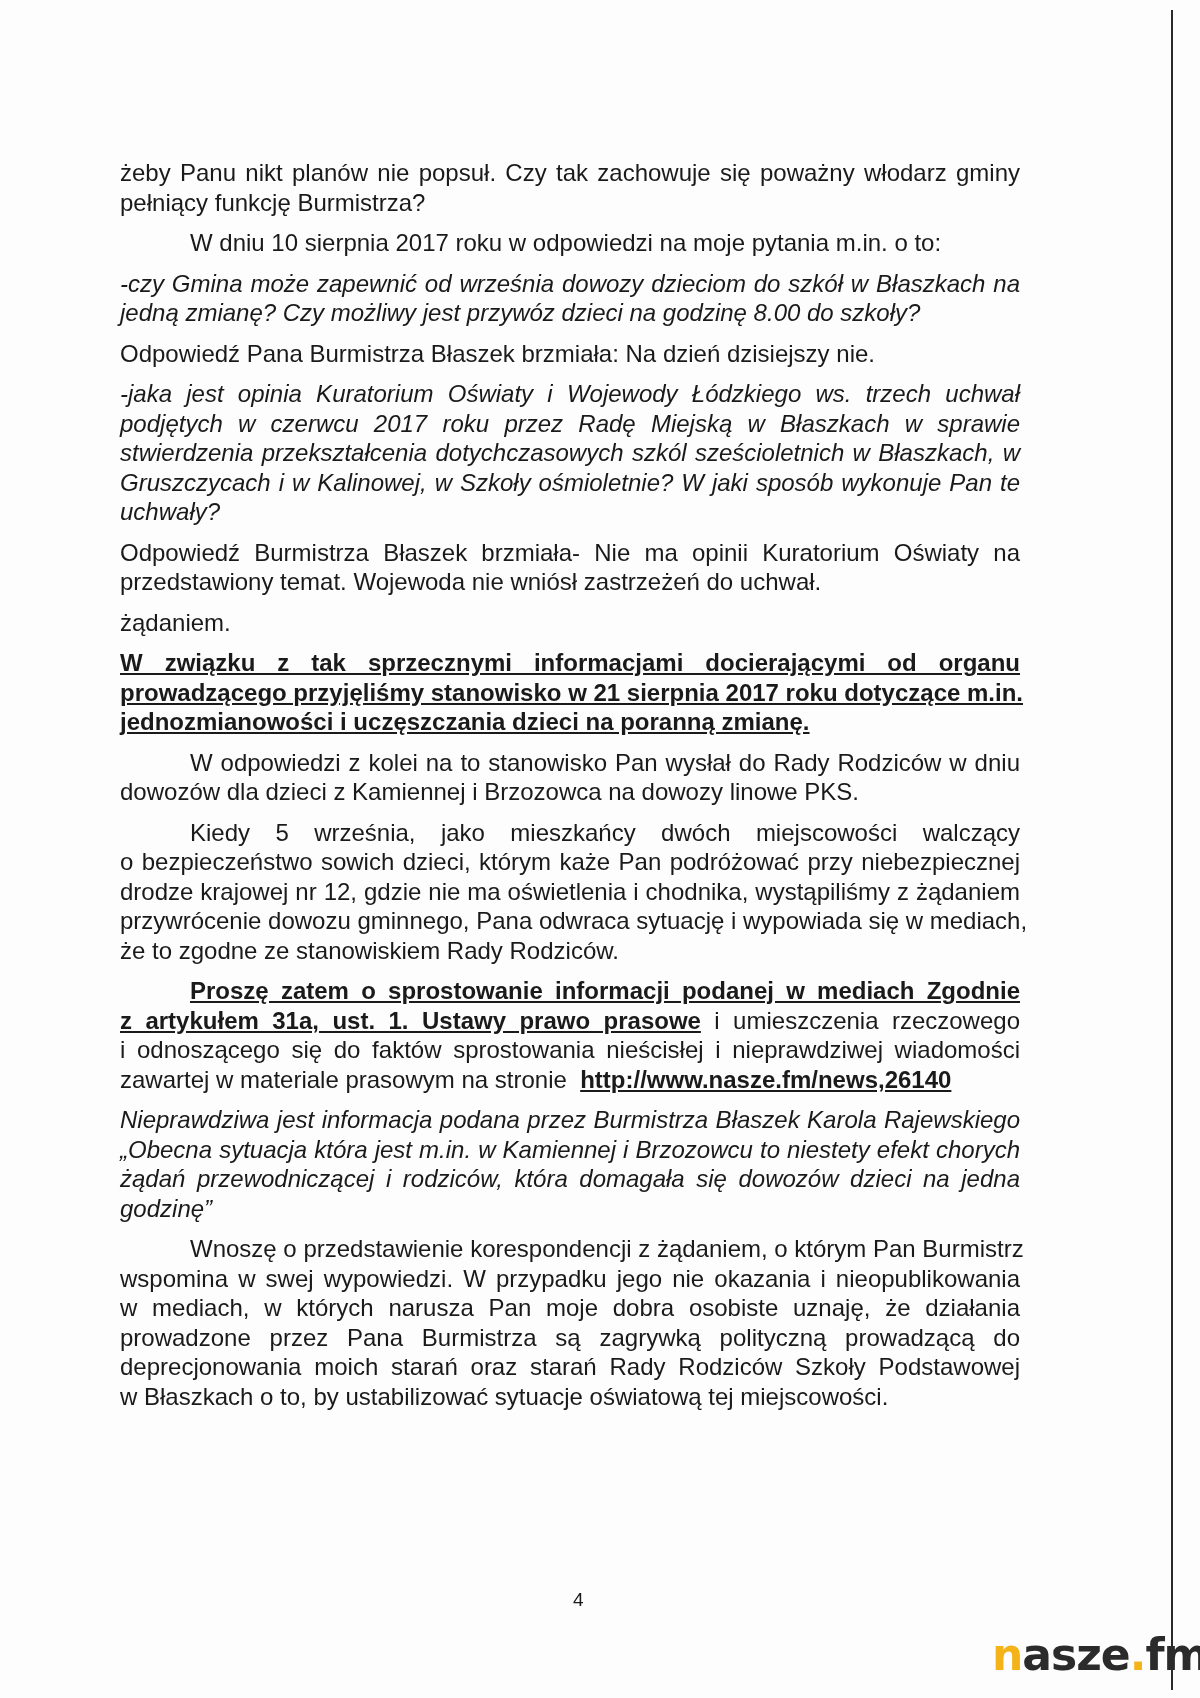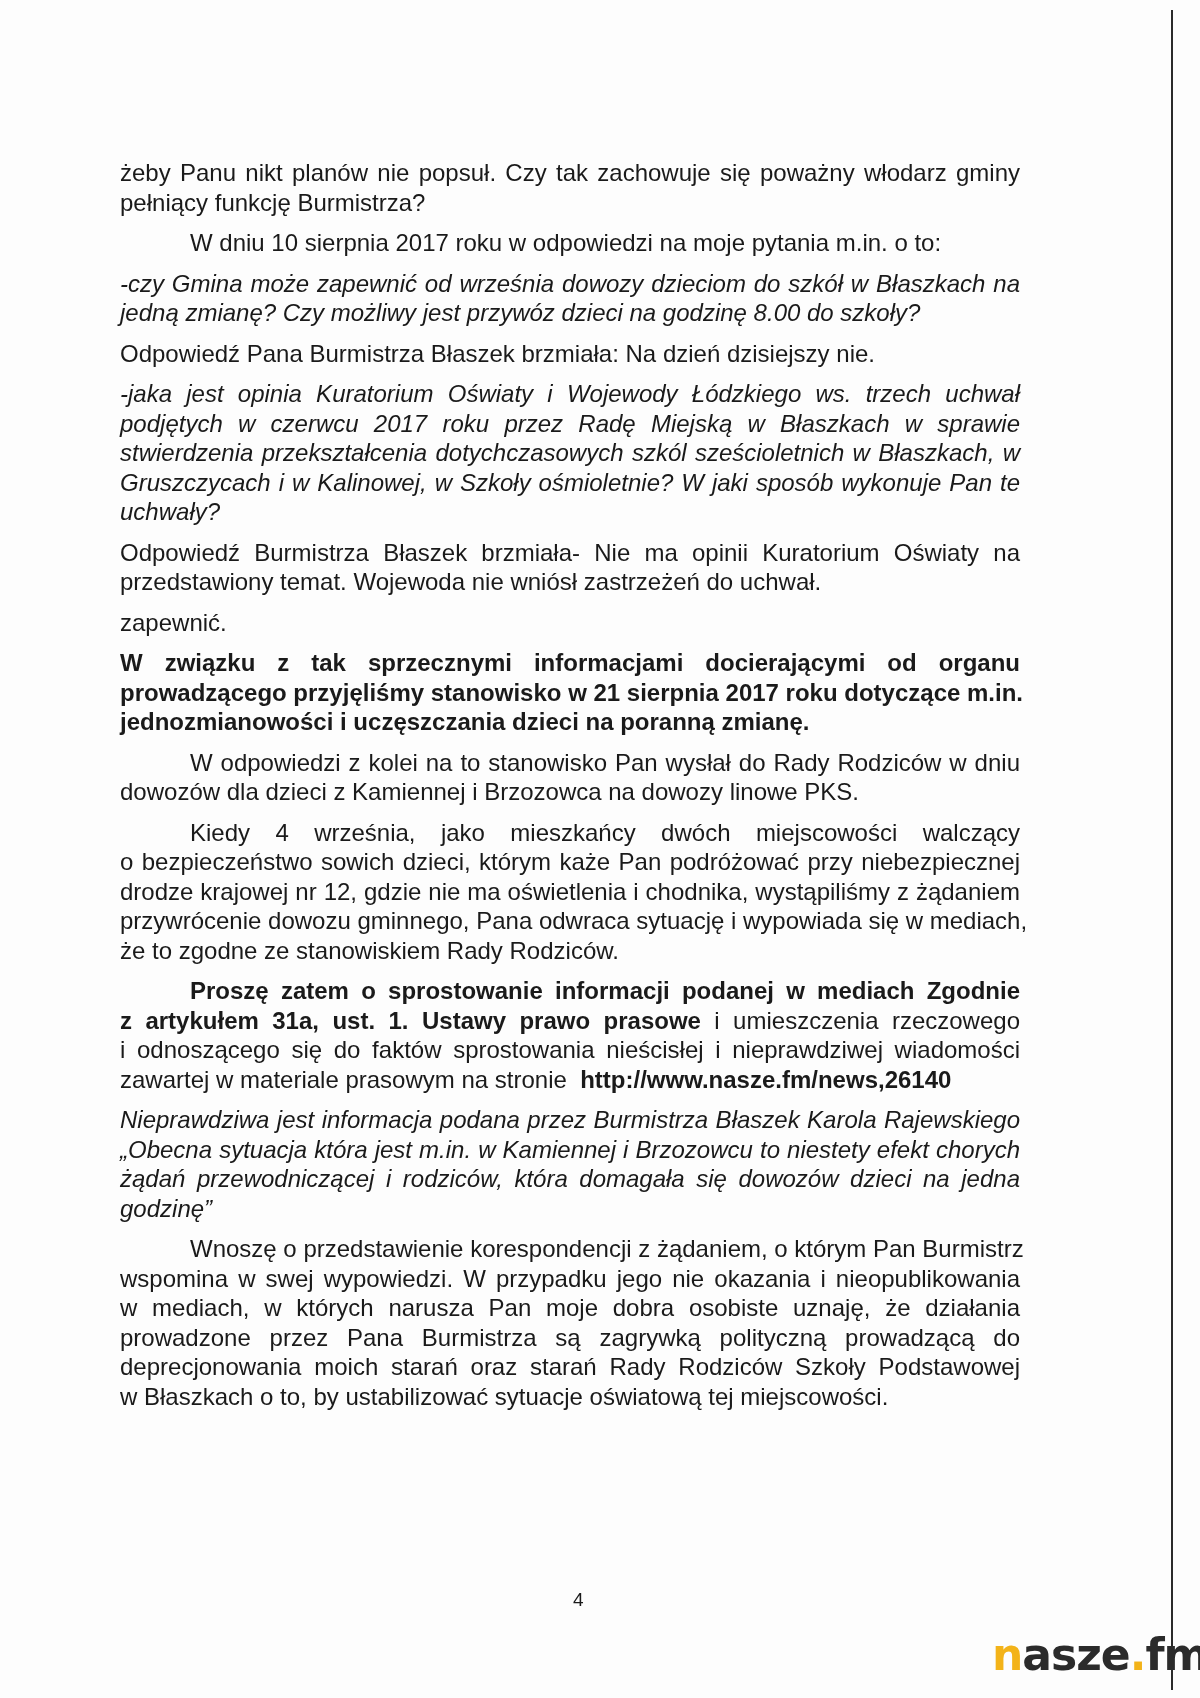--- a/index.html
+++ b/index.html
@@ -15,21 +15,21 @@
     font-size: 24px;
   }
   .line {
     height: 29.5px; line-height: 29.5px; white-space: nowrap;
   }
   .justify {
     text-align: justify; text-align-last: justify;
   }
   .indent { padding-left: 70px; }
   .italic { font-style: italic; }
-  .bold { font-weight: bold; }
+  .bold { font-weight: bold; text-decoration: underline; }
   .gap { height: 11px; }
   .page-number {
     position: absolute; left: 573px; top: 1589px; font-size: 19px;
   }
   .logo {
     position: absolute; left: 992px; top: 1629px; font-size: 44px; font-weight: bold;
     font-family: "DejaVu Sans", sans-serif; letter-spacing: -1px; color: #2b2b2b;
   }
   .logo .n { color: #f3b319; }
   .logo .dot { color: #f3b319; }
@@ -72,39 +72,39 @@
   </div>
   <div class="gap"></div>
 
   <div>
     <div class="line justify">Odpowiedź Burmistrza Błaszek brzmiała- Nie ma opinii Kuratorium Oświaty na</div>
     <div class="line">przedstawiony temat. Wojewoda nie wniósł zastrzeżeń do uchwał.</div>
   </div>
   <div class="gap"></div>
 
   <div>
-    <div class="line">zapewnić.</div>
+    <div class="line">żądaniem.</div>
   </div>
   <div class="gap"></div>
 
   <div class="bold">
     <div class="line justify">W związku z tak sprzecznymi informacjami docierającymi od organu</div>
     <div class="line justify">prowadzącego przyjęliśmy stanowisko w 21 sierpnia 2017 roku dotyczące m.in.</div>
     <div class="line">jednozmianowości i uczęszczania dzieci na poranną zmianę.</div>
   </div>
   <div class="gap"></div>
 
   <div>
     <div class="line justify indent">W odpowiedzi z kolei na to stanowisko Pan wysłał do Rady Rodziców w dniu</div>
     <div class="line">dowozów dla dzieci z Kamiennej i Brzozowca na dowozy linowe PKS.</div>
   </div>
   <div class="gap"></div>
 
   <div>
-    <div class="line justify indent">Kiedy 4 września, jako mieszkańcy dwóch miejscowości walczący</div>
+    <div class="line justify indent">Kiedy 5 września, jako mieszkańcy dwóch miejscowości walczący</div>
     <div class="line justify">o bezpieczeństwo sowich dzieci, którym każe Pan podróżować przy niebezpiecznej</div>
     <div class="line justify">drodze krajowej nr 12, gdzie nie ma oświetlenia i chodnika, wystąpiliśmy z żądaniem</div>
     <div class="line justify">przywrócenie dowozu gminnego, Pana odwraca sytuację i wypowiada się w mediach,</div>
     <div class="line">że to zgodne ze stanowiskiem Rady Rodziców.</div>
   </div>
   <div class="gap"></div>
 
   <div>
     <div class="line justify indent bold">Proszę zatem o sprostowanie informacji podanej w mediach Zgodnie</div>
     <div class="line justify"><span class="bold">z artykułem 31a, ust. 1. Ustawy prawo prasowe</span><span> i umieszczenia rzeczowego</span></div>

